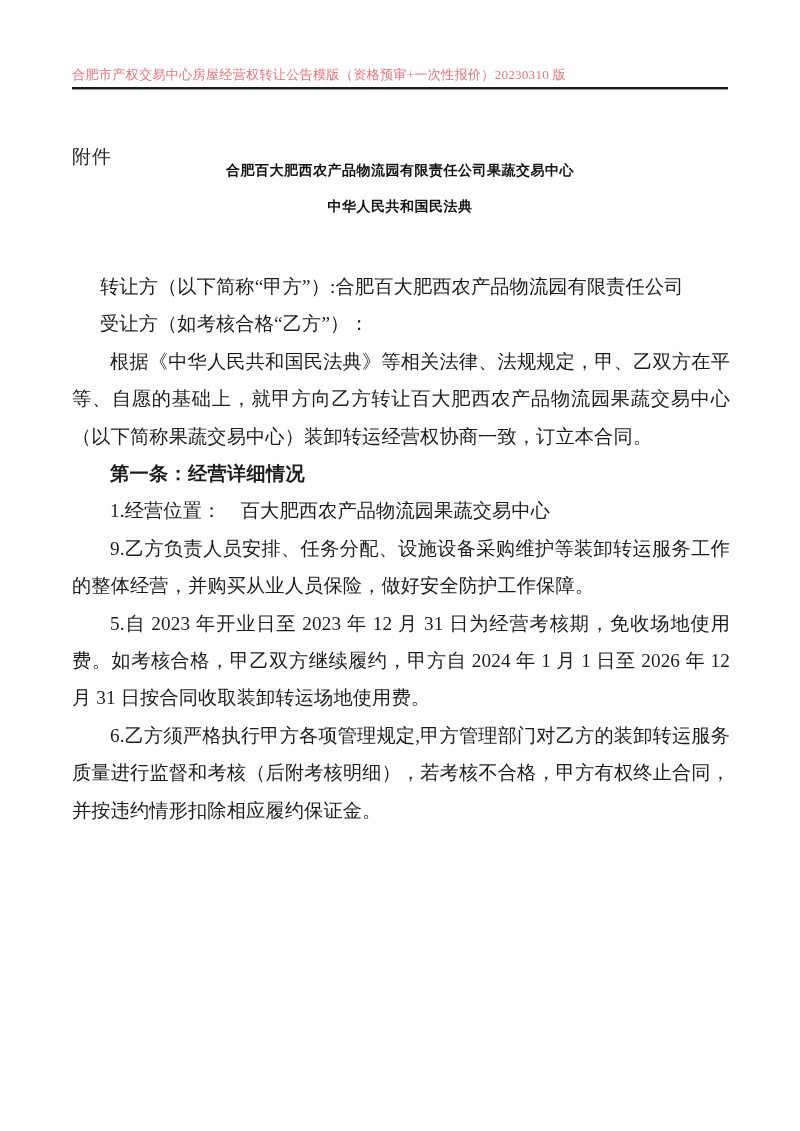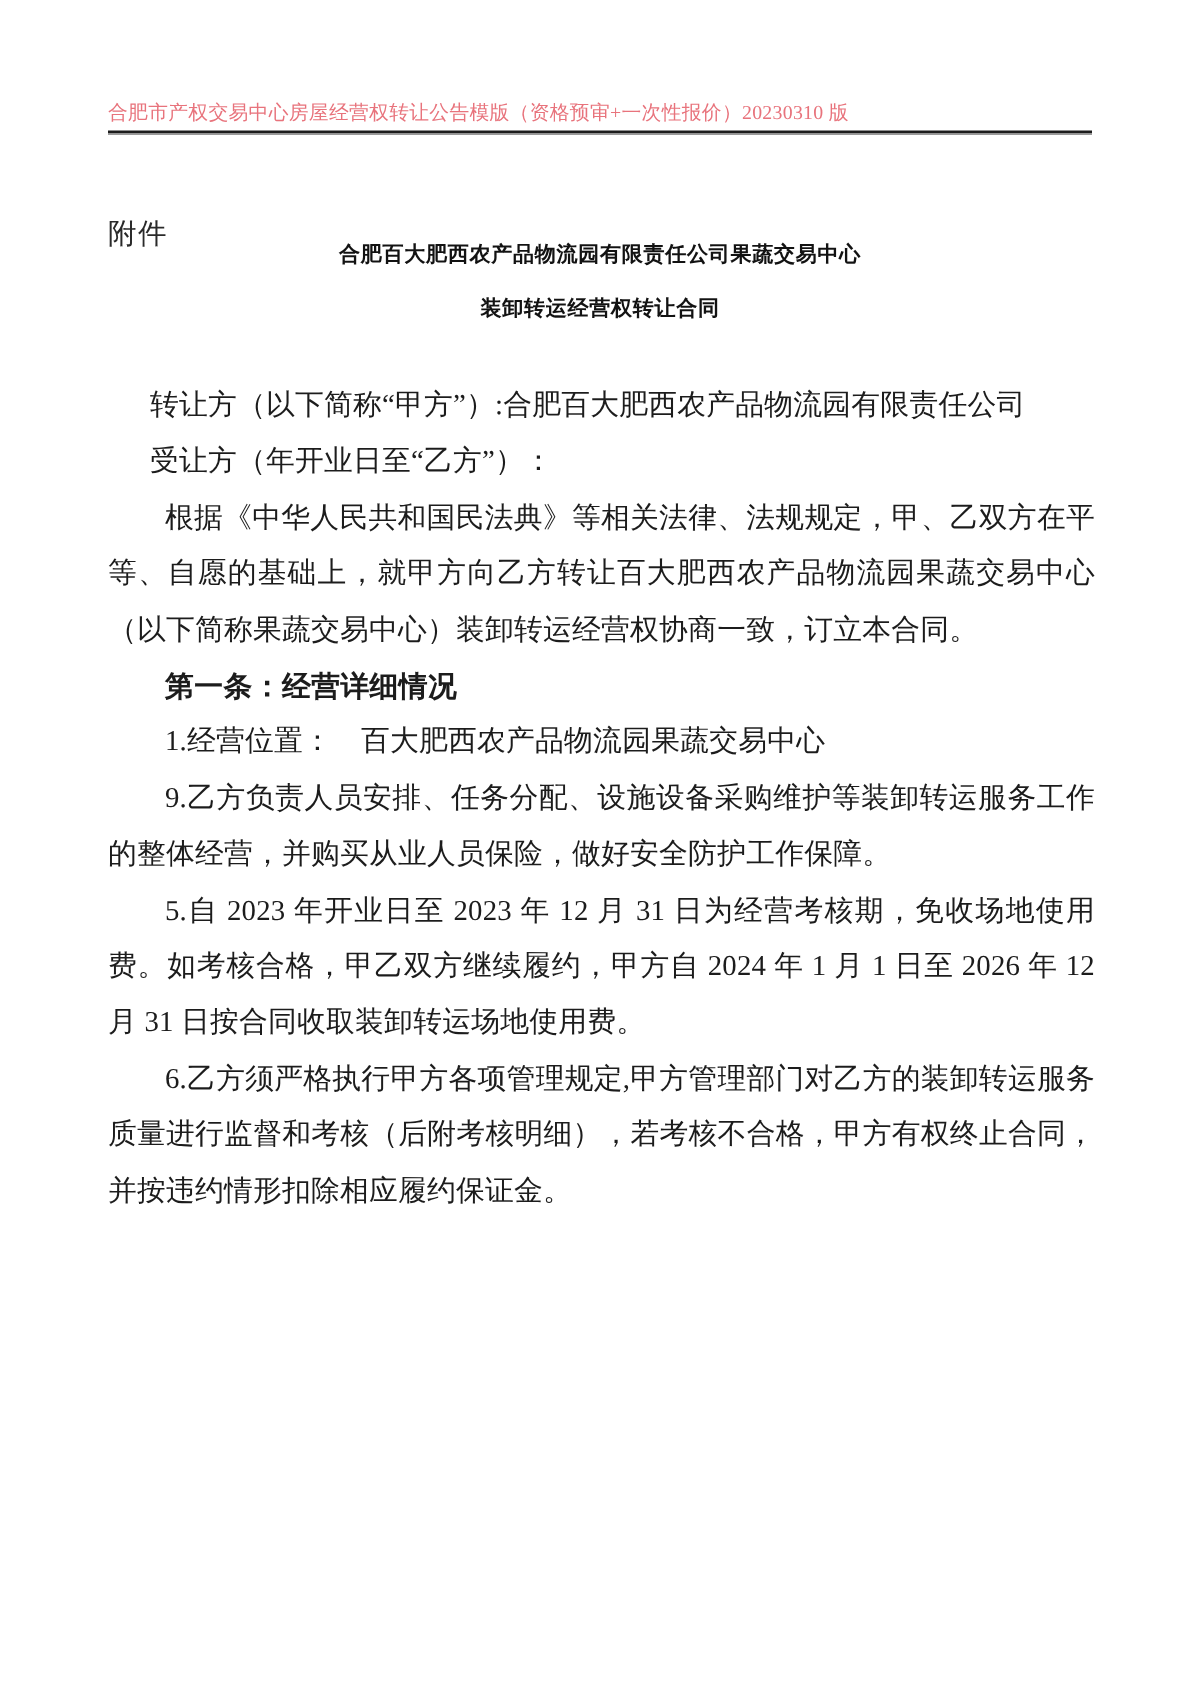--- a/index.html
+++ b/index.html
@@ -71,21 +71,21 @@
     letter-spacing: 0.5px;
   }
   .doc-title .line {
     display: block;
   }
 
   
   .body-area {
     position: absolute;
     left: 72px;
-    top: 252px;
+    top: 268px;
     width: 658px;
   }
   p.para {
     margin: 0;
     font-size: 19.2px;
     line-height: 37.4px;
     color: #1c1c1c;
     text-align: justify;
     text-justify: inter-ideograph;
     letter-spacing: 0.15px;
@@ -120,28 +120,28 @@
 
   <div class="header-block">
     <div class="header-text">合肥市产权交易中心房屋经营权转让公告模版（资格预审+一次性报价）20230310 版</div>
     <div class="header-rule"></div>
   </div>
 
   <div class="attach-label">附件</div>
 
   <div class="doc-title">
     <span class="line">合肥百大肥西农产品物流园有限责任公司果蔬交易中心</span>
-    <span class="line">装卸转运经营权转让合同</span>
+    <span class="line">中华人民共和国民法典</span>
   </div>
 
   <div class="body-area">
 
     <p class="para indent-half">转让方（以下简称“甲方”）:合肥百大肥西农产品物流园有限责任公司</p>
 
-    <p class="para indent-half">受让方（年开业日至“乙方”）：</p>
+    <p class="para indent-half">受让方（如考核合格“乙方”）：</p>
 
     <p class="para indent1">根据《中华人民共和国民法典》等相关法律、法规规定，甲、乙双方在平等、自愿的基础上，就甲方向乙方转让百大肥西农产品物流园果蔬交易中心（以下简称果蔬交易中心）装卸转运经营权协商一致，订立本合同。</p>
 
     <p class="para clause-head">第一条：经营详细情况</p>
 
     <p class="para indent1">1.经营位置：　百大肥西农产品物流园果蔬交易中心</p>
 
 
     <p class="para indent1">9.乙方负责人员安排、任务分配、设施设备采购维护等装卸转运服务工作的整体经营，并购买从业人员保险，做好安全防护工作保障。</p>
 

